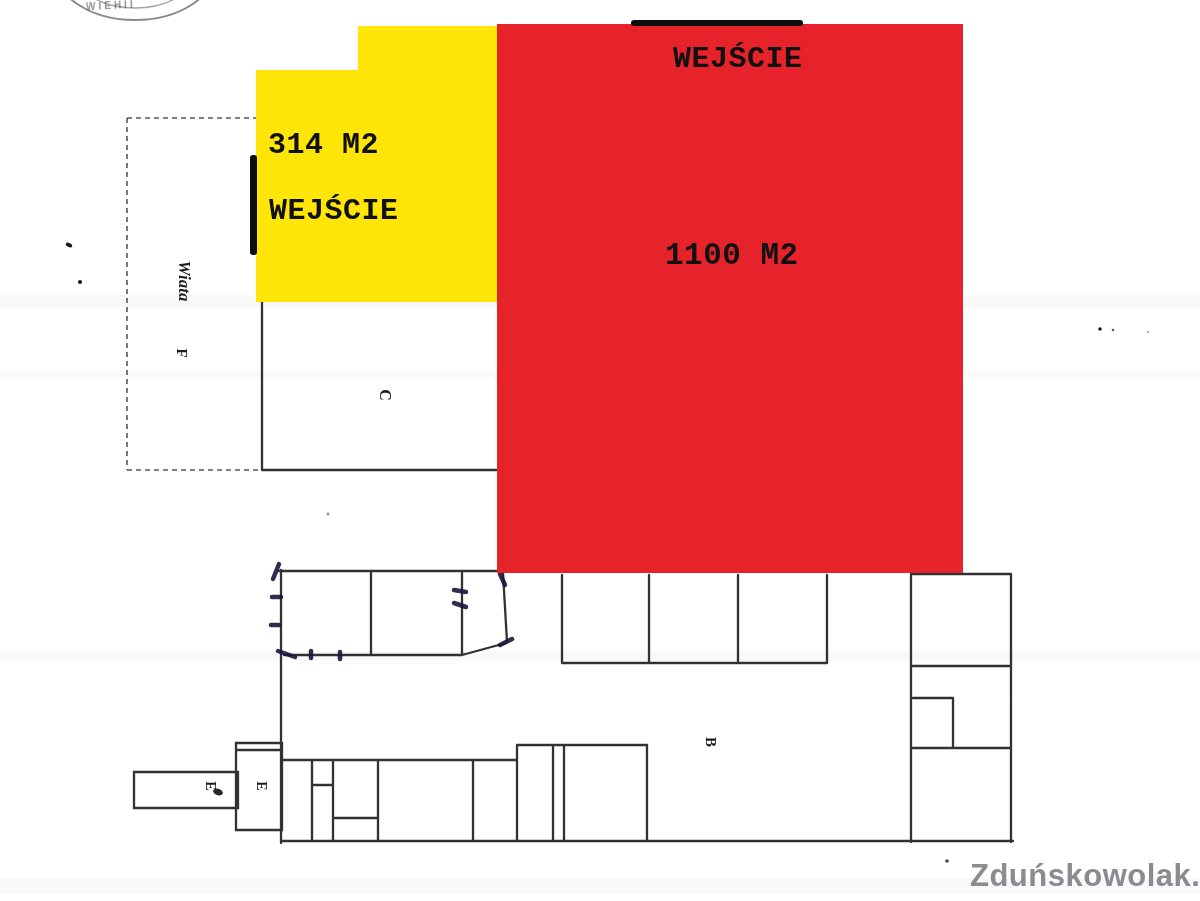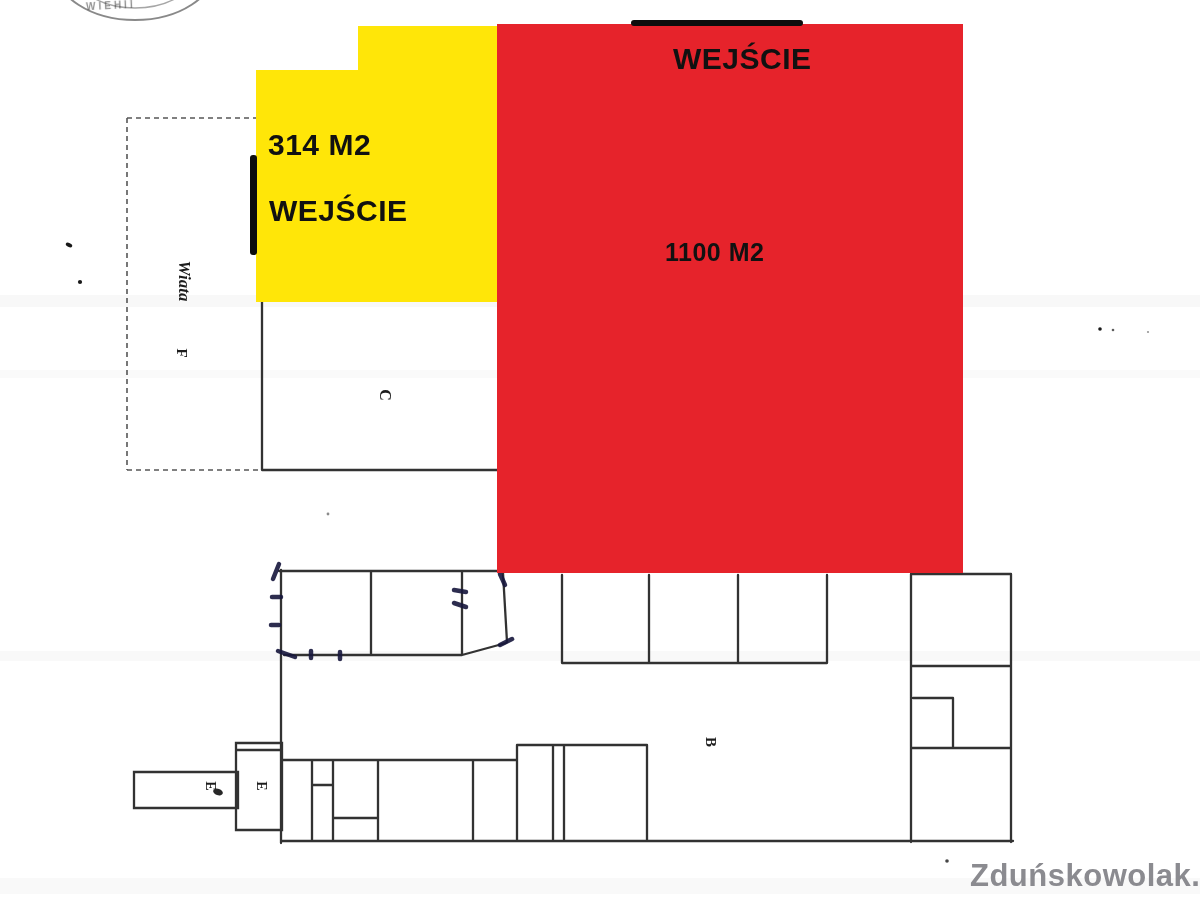--- a/index.html
+++ b/index.html
@@ -18,21 +18,21 @@
     font-family:"Liberation Serif",serif;color:#1d1d1d;font-weight:600;
   }
   .rot90{transform:rotate(90deg);}
   
   .zone{position:absolute;z-index:2;}
   #yellow-main,#yellow-notch{background:#ffe608;}
   #red-zone{background:#e6232b;}
   
   .zone-label{
     position:absolute;z-index:3;color:#111111;font-weight:bold;
-    font-family:Liberation Sans, sans-serif;white-space:nowrap;letter-spacing:.5px;
+    font-family:Liberation Mono, monospace;white-space:nowrap;letter-spacing:.5px;
   }
   .marker{position:absolute;z-index:3;background:#0d0d0d;border-radius:3px;}
   
   #stamp-text{
     position:absolute;left:86px;top:0px;z-index:1;
     font-size:10px;letter-spacing:3px;color:#3c3c3c;opacity:.55;
     transform:rotate(-3deg);filter:blur(.4px);font-weight:bold;
   }
   
   #watermark{
@@ -116,17 +116,17 @@
   <div class="zone" id="yellow-main" style="left:256px;top:70px;width:241px;height:232px;"></div>
 
   <div class="zone" id="red-zone" style="left:497px;top:24px;width:466px;height:549px;"></div>
 
   <div class="marker" style="left:250px;top:155px;width:7px;height:100px;"></div>
   <div class="marker" style="left:631px;top:20px;width:172px;height:6px;"></div>
 
   <div class="zone-label" style="left:268px;top:128px;font-size:30px;">314 M2</div>
   <div class="zone-label" style="left:269px;top:194px;font-size:30px;">WEJŚCIE</div>
   <div class="zone-label" style="left:673px;top:42px;font-size:30px;">WEJŚCIE</div>
-  <div class="zone-label" style="left:665px;top:238px;font-size:25px;text-align:center;">1100 M2</div>
+  <div class="zone-label" style="left:665px;top:238px;font-size:31px;text-align:center;">1100 M2</div>
 
   <div id="watermark">Zduńskowolak.pl</div>
 
 </div>
 
 </body></html>

